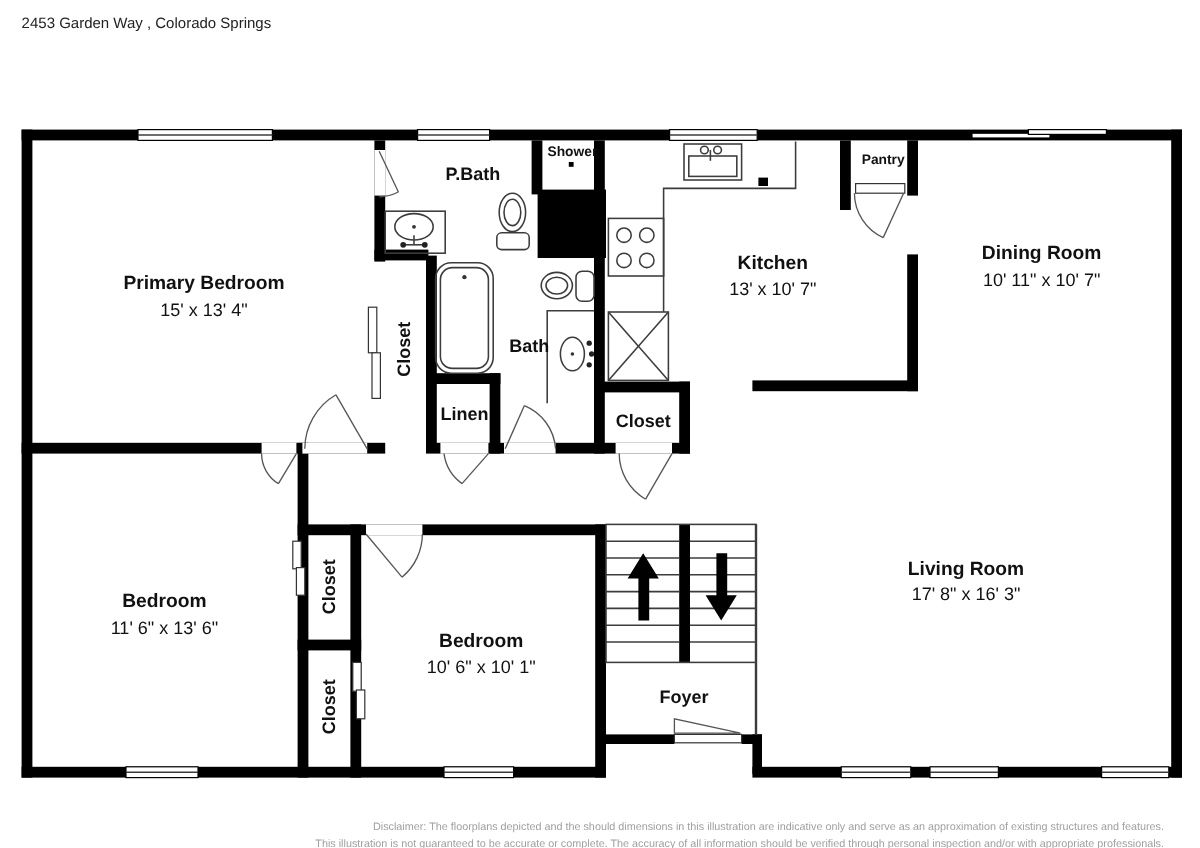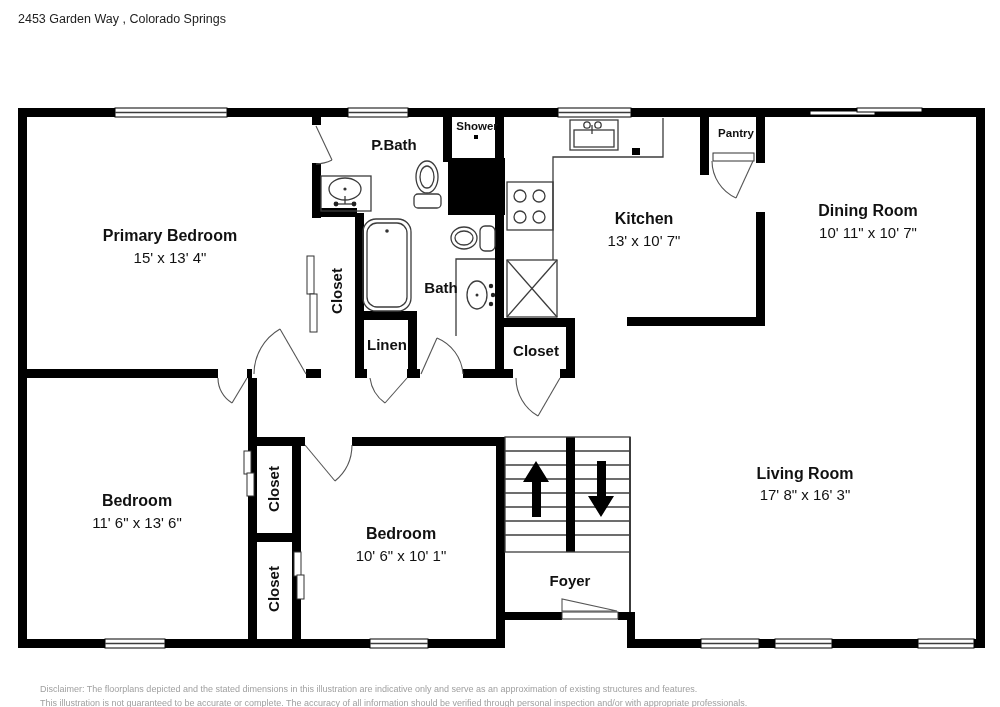--- a/index.html
+++ b/index.html
@@ -1,17 +1,17 @@
 <!DOCTYPE html>
 <html><head>
 <meta charset="utf-8">
 <style>
   html,body{margin:0;padding:0;background:#fff;}
   .page{position:relative;width:1000px;height:707px;background:#fff;overflow:hidden;
-        font-family:"Liberation Sans",sans-serif;}
+        font-family:"Liberation Sans",sans-serif;text-align:right;}
   .hdr{position:absolute;left:18px;top:10px;color:#222;font-size:12.5px;line-height:18px;}
   .ftr{position:absolute;left:40px;top:683px;color:#a0a0a0;font-size:9px;line-height:13.5px;width:930px;}
   svg text{fill:#111;font-family:"Liberation Sans",sans-serif;}
   .rname{font-weight:bold;font-size:16px;}
   .rdims{font-size:15px;}
   .sname{font-weight:bold;font-size:15px;}
   .tiny{font-weight:bold;font-size:11.5px;}
   .wall{fill:#000;}
   .gap{fill:#fff;}
   .win{fill:#fff;stroke:#000;stroke-width:1;}
@@ -273,17 +273,17 @@
       <text class="tiny" x="736" y="137" text-anchor="middle">Pantry</text>
       <text class="sname" x="570" y="586" text-anchor="middle">Foyer</text>
 
       <text class="sname" transform="translate(342,291) rotate(-90)" text-anchor="middle">Closet</text>
       <text class="sname" transform="translate(279,489) rotate(-90)" text-anchor="middle">Closet</text>
       <text class="sname" transform="translate(279,589) rotate(-90)" text-anchor="middle">Closet</text>
     </g>
   </svg>
 
   <div class="ftr">
-    <div>Disclaimer: The floorplans depicted and the stated dimensions in this illustration are indicative only and serve as an approximation of existing structures and features.</div>
+    <div>Disclaimer: The floorplans depicted and the should dimensions in this illustration are indicative only and serve as an approximation of existing structures and features.</div>
     <div>This illustration is not guaranteed to be accurate or complete. The accuracy of all information should be verified through personal inspection and/or with appropriate professionals.</div>
   </div>
 
 </div>
 
 </body></html>

